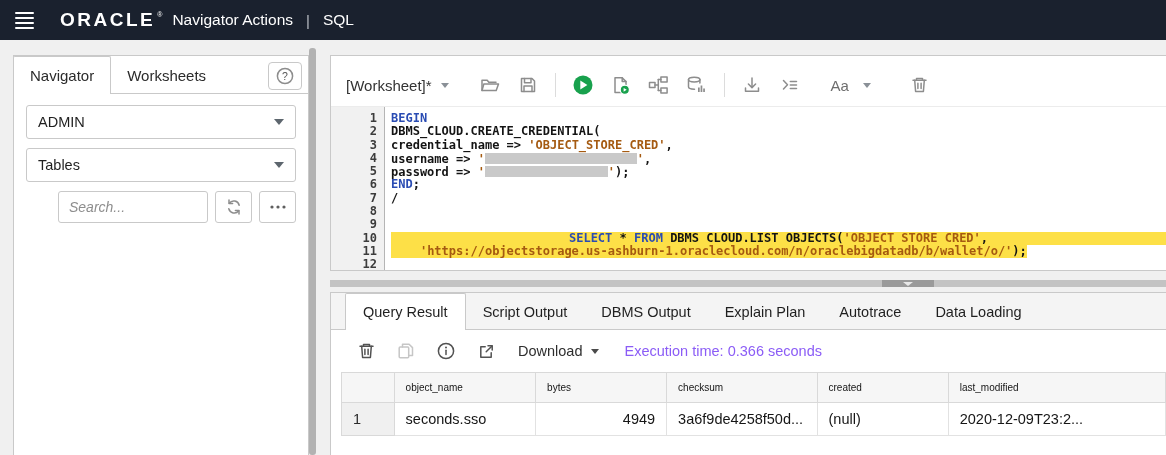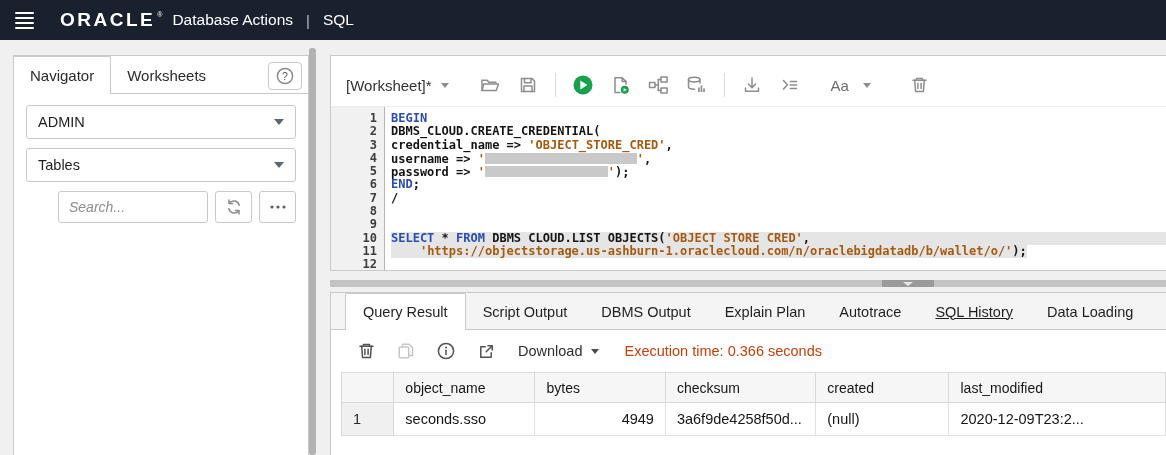--- a/index.html
+++ b/index.html
@@ -72,62 +72,62 @@
     font-weight:bold;font-size:12px;line-height:13.3px;cursor:text;}
   .gutter{width:54px;background:#f1f1f1;border-right:1px solid #b5b5b5;box-sizing:border-box;
     padding:5px 7px 0 0;text-align:right;color:#3c3c3c;}
   .gutter .ln{height:13.3px;}
   .code{flex:1;padding:5px 0 0 6px;color:#141414;overflow:hidden;}
   .cl{height:13.3px;white-space:pre;}
   .tok-kw{color:#2a4cb3;}
   .tok-str{color:#a55a11;}
   .tok-pl{color:#141414;}
   .tok-box{display:inline-block;height:11px;background:#c9c9c9;vertical-align:baseline;transform:translateY(1px);}
-  .sel{background:#e5e5e5;}
+  .sel{background:#fde047;text-align:center;}
   .sel.full{display:block;width:100%;}
 
   
   .results{position:absolute;left:330px;top:292px;right:0;bottom:0;background:#fff;
     border:1px solid #c9c9c9;border-right:none;border-bottom:none;box-sizing:border-box;
     display:flex;flex-direction:column;}
   .res-tabs{height:37px;min-height:37px;display:flex;padding-left:14px;position:relative;background:#f4f4f4;}
   .res-tabs::after{content:"";position:absolute;left:0;right:0;bottom:0;height:1px;background:#c9c9c9;}
   .res-tab{padding:0 17px;display:flex;align-items:center;font-size:14.5px;color:#1f1f1f;cursor:pointer;}
   .res-tab.active{background:#fff;border:1px solid #c9c9c9;border-bottom:none;border-radius:2px 2px 0 0;
     position:relative;z-index:1;}
   .res-tab.underline{text-decoration:underline;}
   .res-toolbar{height:42px;min-height:42px;display:flex;align-items:center;padding-left:15px;background:#fff;}
   .rbtn{width:40px;height:32px;border:none;background:none;display:flex;align-items:center;
     justify-content:center;padding:0;cursor:pointer;}
   .download-btn{display:flex;align-items:center;gap:8px;font-size:14.5px;color:#2e2e2e;margin-left:12px;cursor:pointer;}
-  .exec-time{font-size:14.5px;color:#c2410c;margin-left:26px;}
+  .exec-time{font-size:14.5px;color:#8b5cf6;margin-left:26px;}
   .table-wrap{margin-left:10px;flex:1;overflow:hidden;background:#fff;}
   table{border-collapse:collapse;table-layout:fixed;}
   th{background:#f6f6f6;border:1px solid #d9d9d9;font-weight:normal;text-align:left;padding:0 11px;
-    height:30px;font-size:14px;color:#161616;box-sizing:border-box;overflow:hidden;white-space:nowrap;}
+    height:30px;font-size:10px;color:#161616;box-sizing:border-box;overflow:hidden;white-space:nowrap;}
   td{background:#fff;border:1px solid #e2e2e2;padding:0 11px;height:33px;font-size:14.5px;color:#161616;
     box-sizing:border-box;overflow:hidden;white-space:nowrap;}
   td.rownum{background:#f0f0f0;border-color:#d9d9d9;color:#2b2b2b;}
   td.num{text-align:right;}
 </style>
 </head>
 <body>
 
 <div class="topbar">
   <div class="hamburger">
       <i></i>
       <i></i>
       <i></i>
       <i></i>
     </div>
   <div class="brand">
     <span>ORACLE</span>
       <sup>®</sup>
   </div>
-  <div class="product">Database Actions</div>
+  <div class="product">Navigator Actions</div>
   <div class="tsep">|</div>
   <div class="ctx">SQL</div>
 </div>
 
 <div class="left-panel">
   <div class="lp-tabs" id="nav-tabs">
       <div class="lp-tab active">Navigator</div>
       <div class="lp-tab">Worksheets</div>
     </div>
   <button class="help-btn">
@@ -311,21 +311,20 @@
   </div>
 </div>
 
 <div class="results">
   <div class="res-tabs" id="res-tabs">
       <div class="res-tab active">Query Result</div>
       <div class="res-tab">Script Output</div>
       <div class="res-tab">DBMS Output</div>
       <div class="res-tab">Explain Plan</div>
       <div class="res-tab">Autotrace</div>
-      <div class="res-tab underline">SQL History</div>
       <div class="res-tab">Data Loading</div>
     </div>
   <div class="res-toolbar">
     <button class="rbtn">
       <svg width="19" height="20">
           <g class="ico ico-dark">
         <path d="M3 5.3 h13"></path>
             <path d="M6.5 5.3 V3.5 h6 v1.8"></path>
             <path d="M4.7 5.3 l0.9 11.2 h7.8 l0.9 -11.2"></path>
         <path d="M7.9 8.3 v5.2 M11.1 8.3 v5.2"></path>

